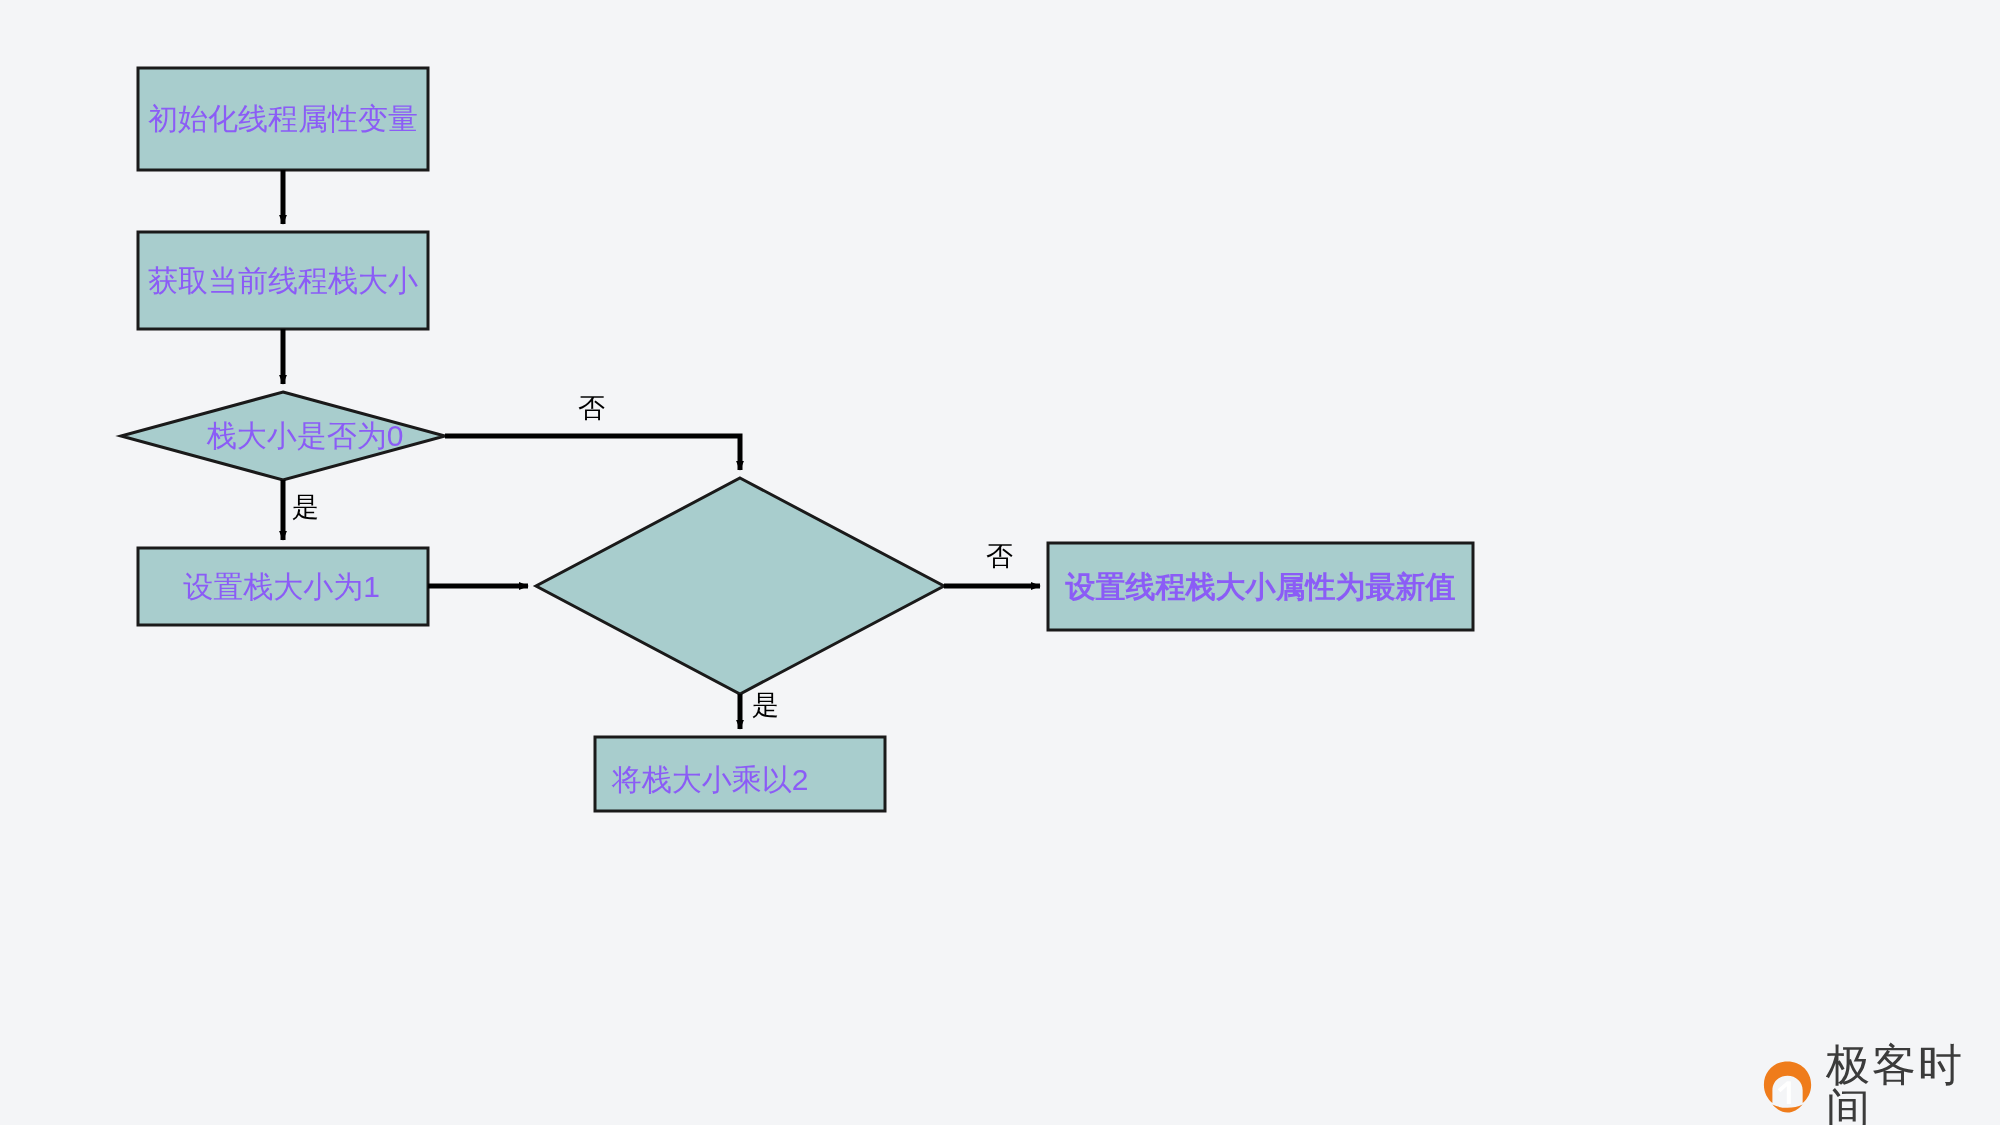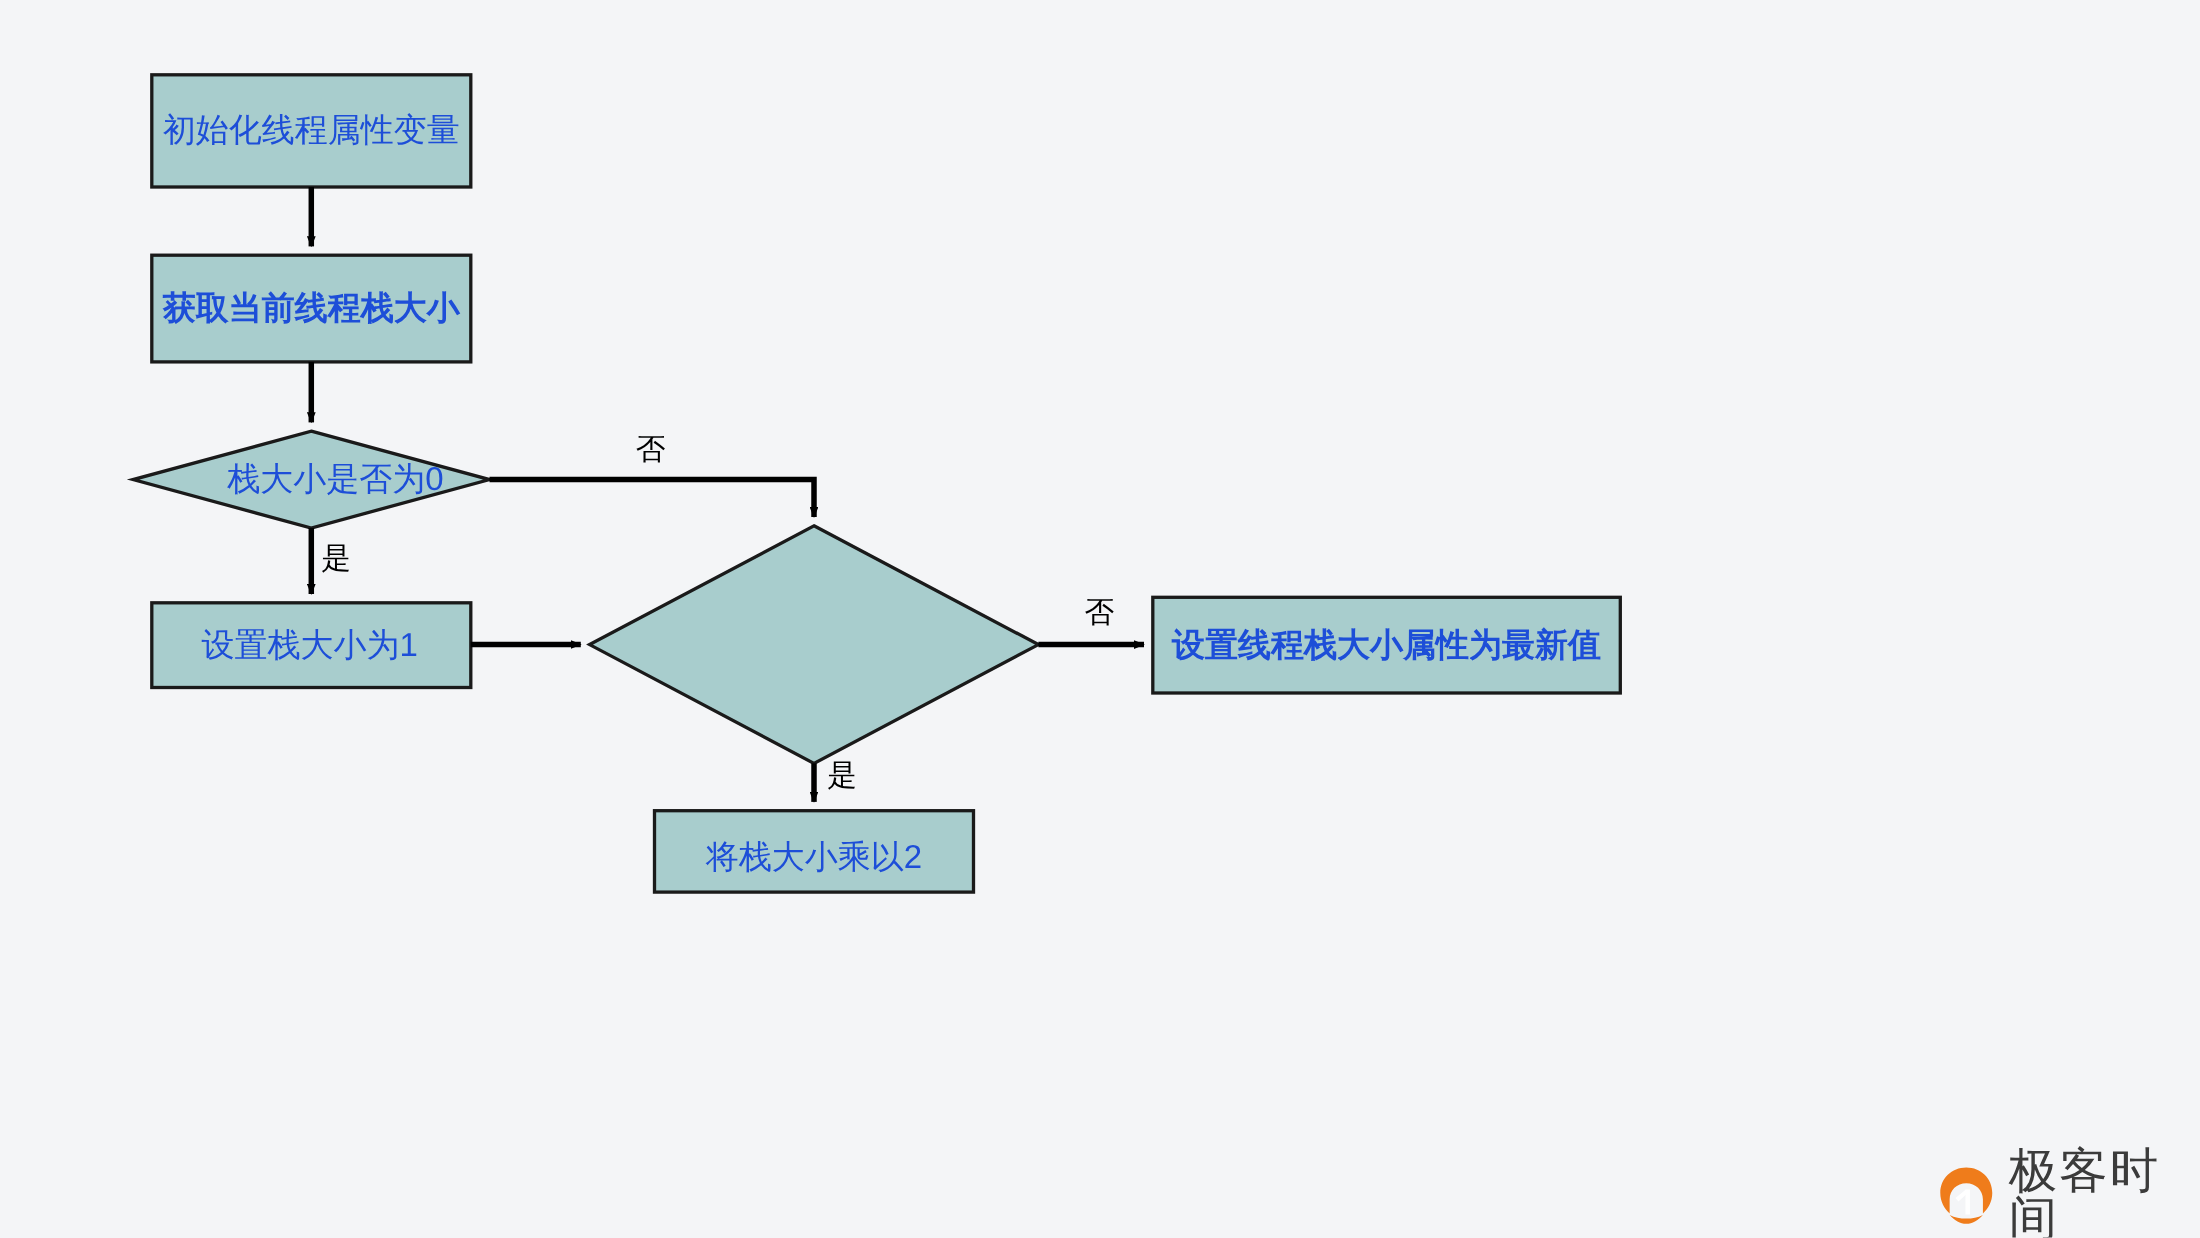--- a/index.html
+++ b/index.html
@@ -24,40 +24,40 @@
     top: 0;
     width: 2000px;
     height: 1125px;
   }
   .node-text {
     position: absolute;
     display: flex;
     align-items: center;
     justify-content: center;
     text-align: center;
-    color: #1d4ed8;
+    color: #8b5cf6;
     font-size: 30px;
     line-height: 1.33;
     white-space: pre-line;
     pointer-events: none;
     font-family: "Liberation Sans", "DejaVu Sans", sans-serif;
   }
   .edge-label {
     position: absolute;
     color: #000000;
     font-size: 27px;
     line-height: 1;
     font-family: "Liberation Sans", "DejaVu Sans", sans-serif;
   }
   
   #box-init        { left: 138px; top: 68px;  width: 290px; height: 102px; }
-  #box-getsize     { left: 138px; top: 232px; width: 290px; height: 97px; font-weight: bold;  }
+  #box-getsize     { left: 138px; top: 232px; width: 290px; height: 97px;  }
   #box-setsize1    { left: 138px; top: 548px; width: 287px; height: 77px;  }
   #box-setattr     { left: 1048px; top: 543px; width: 425px; height: 87px; font-weight: bold; }
-  #box-multiply    { left: 595px;  top: 737px; width: 290px; height: 86px; }
+  #box-multiply    { left: 565px;  top: 737px; width: 290px; height: 86px; }
   
   #dia-iszero-text { left: 130px; top: 396px; width: 350px; height: 80px; }
   #dia-lessthan-text { left: 605px; top: 525px; width: 280px; height: 120px; }
   
   #label-no-1   { left: 578px;  top: 395px; }
   #label-yes-1  { left: 292px;  top: 494px; }
   #label-no-2   { left: 986px;  top: 543px; }
   #label-yes-2  { left: 752px;  top: 692px; }
 
   

